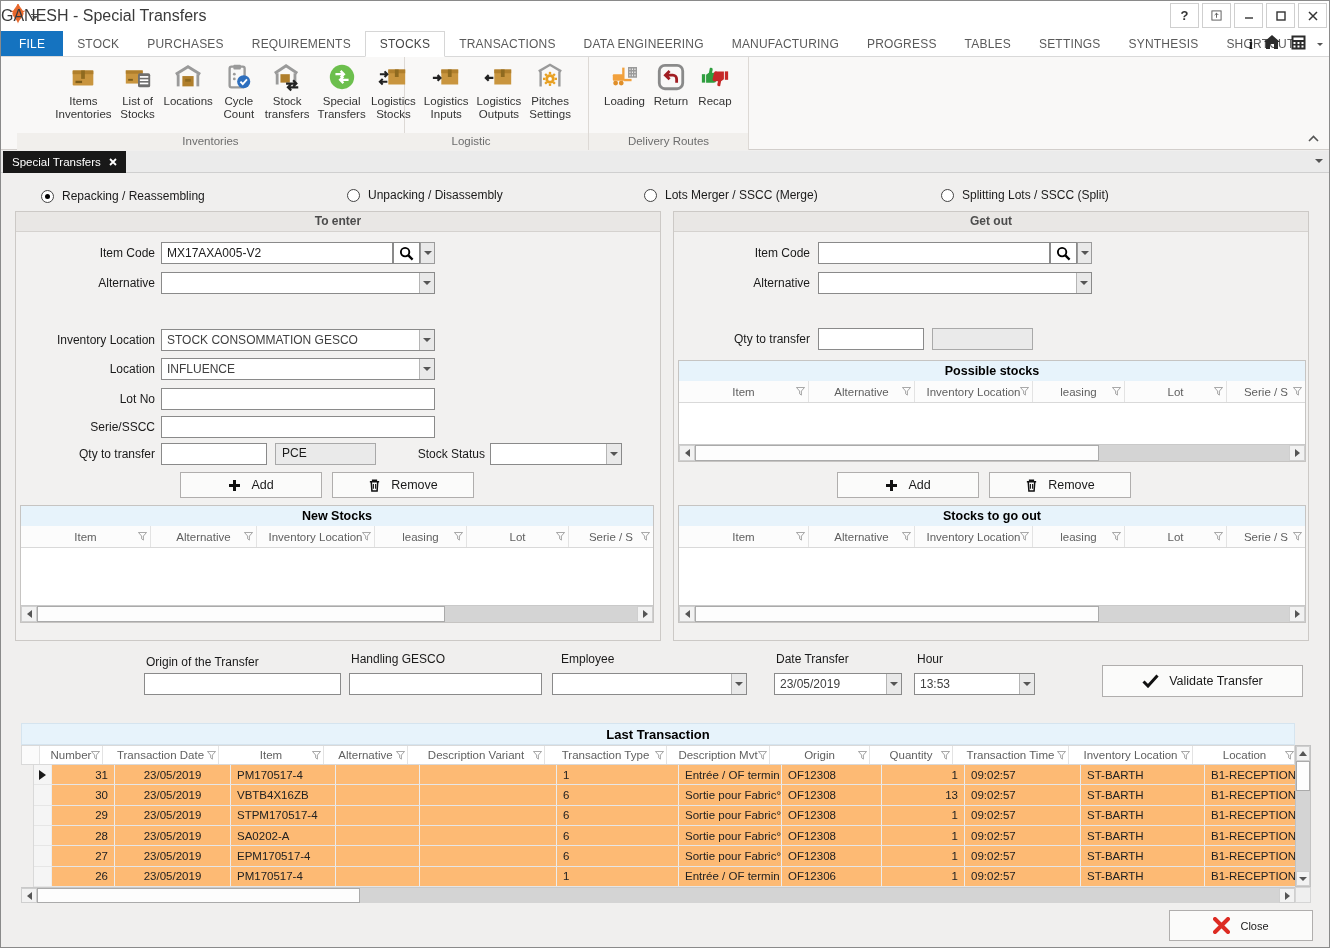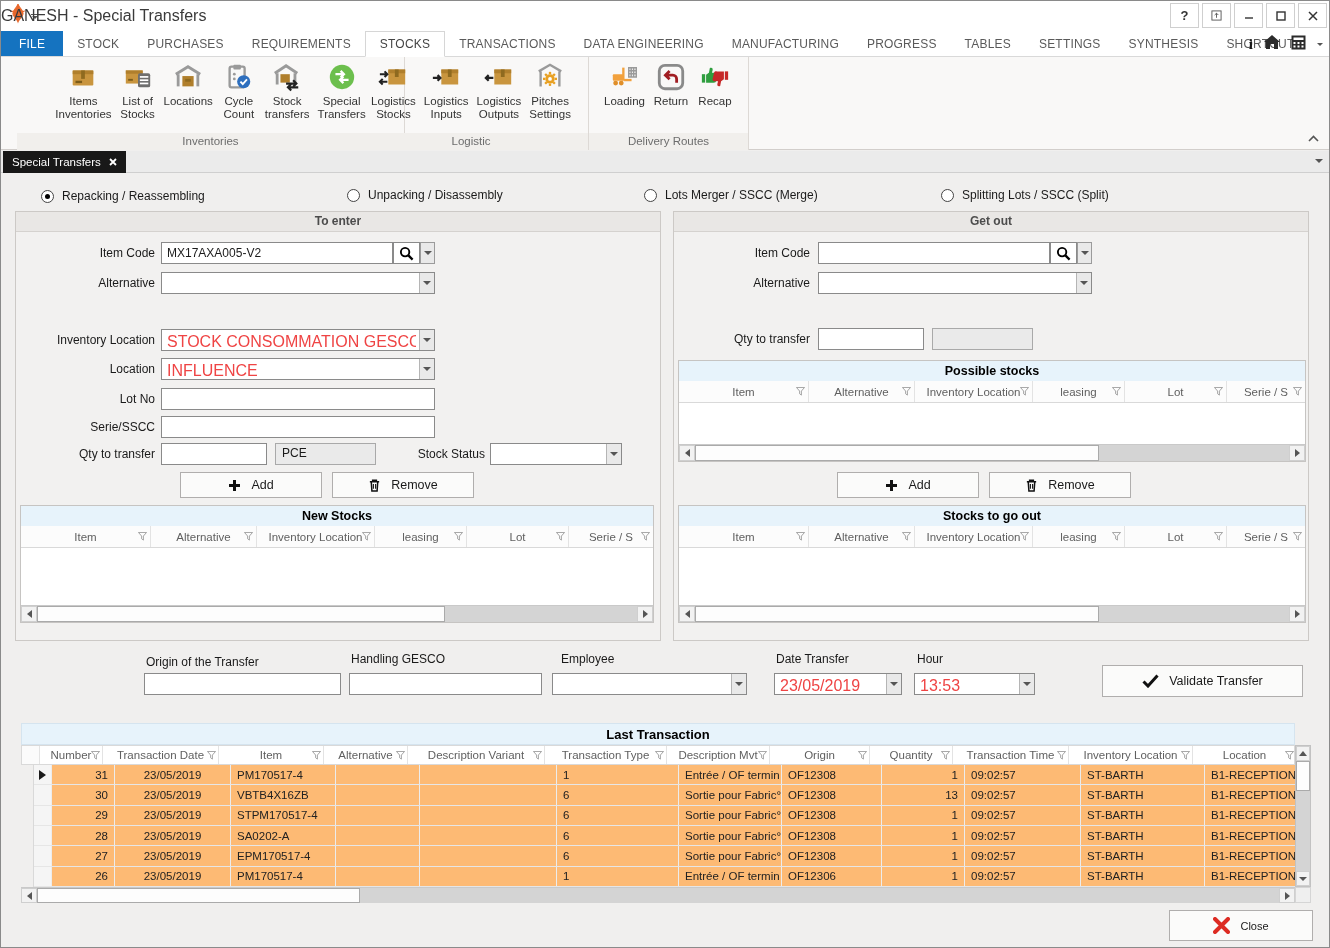--- a/index.html
+++ b/index.html
@@ -44,21 +44,21 @@
   .radio.checked::after{content:"";position:absolute;left:3px;top:3px;width:5px;height:5px;border-radius:50%;background:#000;}
   .mode-lab{font-size:12px;color:#1a1a1a;}
 
   .panel{position:absolute;top:38px;height:430px;background:#f2f1f0;border:1px solid #ccc9c6;}
   .panel-hdr{position:absolute;left:0;top:0;right:0;height:20px;background:#e9e7e5;border-bottom:1px solid #d5d2cf;text-align:center;font-size:12px;font-weight:bold;color:#4c4c4c;line-height:19px;}
   .flabel{position:absolute;font-size:12px;color:#1a1a1a;text-align:right;line-height:22px;}
   .tbox{position:absolute;height:22px;border:1px solid #8a8a8a;background:#fff;font-size:12px;color:#1a1a1a;padding:0 5px;outline:none;}
   .sq-btn{position:absolute;height:22px;border:1px solid #8a8a8a;background:#fff;display:flex;align-items:center;justify-content:center;}
   .drop-btn{position:absolute;height:22px;width:15px;border:1px solid #9b9b9b;background:#e9e9e9;display:flex;align-items:center;justify-content:center;}
   .combo{position:absolute;height:22px;border:1px solid #8a8a8a;background:#fff;}
-  .combo-val{position:absolute;left:5px;right:18px;top:3px;font-size:16px;color:#ef4444;white-space:nowrap;overflow:hidden;}
+  .combo-val{position:absolute;left:5px;right:18px;top:3px;font-size:12px;color:#404040;white-space:nowrap;overflow:hidden;}
   .combo-btn{position:absolute;right:0;top:0;bottom:0;width:15px;background:#e9e9e9;border-left:1px solid #b5b5b5;display:flex;align-items:center;justify-content:center;}
   .gray-field{position:absolute;height:22px;border:1px solid #a9a9a9;background:#eaeaea;font-size:12px;color:#1a1a1a;padding:2px 6px;}
   .btn{position:absolute;height:26px;background:#fbfbfa;border:1px solid #b0aead;display:flex;align-items:center;justify-content:center;gap:10px;font-size:12.5px;color:#1a1a1a;cursor:default;}
   .btn .ic{display:flex;align-items:center;}
 
   .caret-down{width:0;height:0;border-left:4px solid transparent;border-right:4px solid transparent;border-top:4px solid #555;}
   .tri-l{width:0;height:0;border-top:4px solid transparent;border-bottom:4px solid transparent;border-right:5px solid #555;}
   .tri-r{width:0;height:0;border-top:4px solid transparent;border-bottom:4px solid transparent;border-left:5px solid #555;}
   .tri-u{width:0;height:0;border-left:4px solid transparent;border-right:4px solid transparent;border-bottom:5px solid #555;}
 

